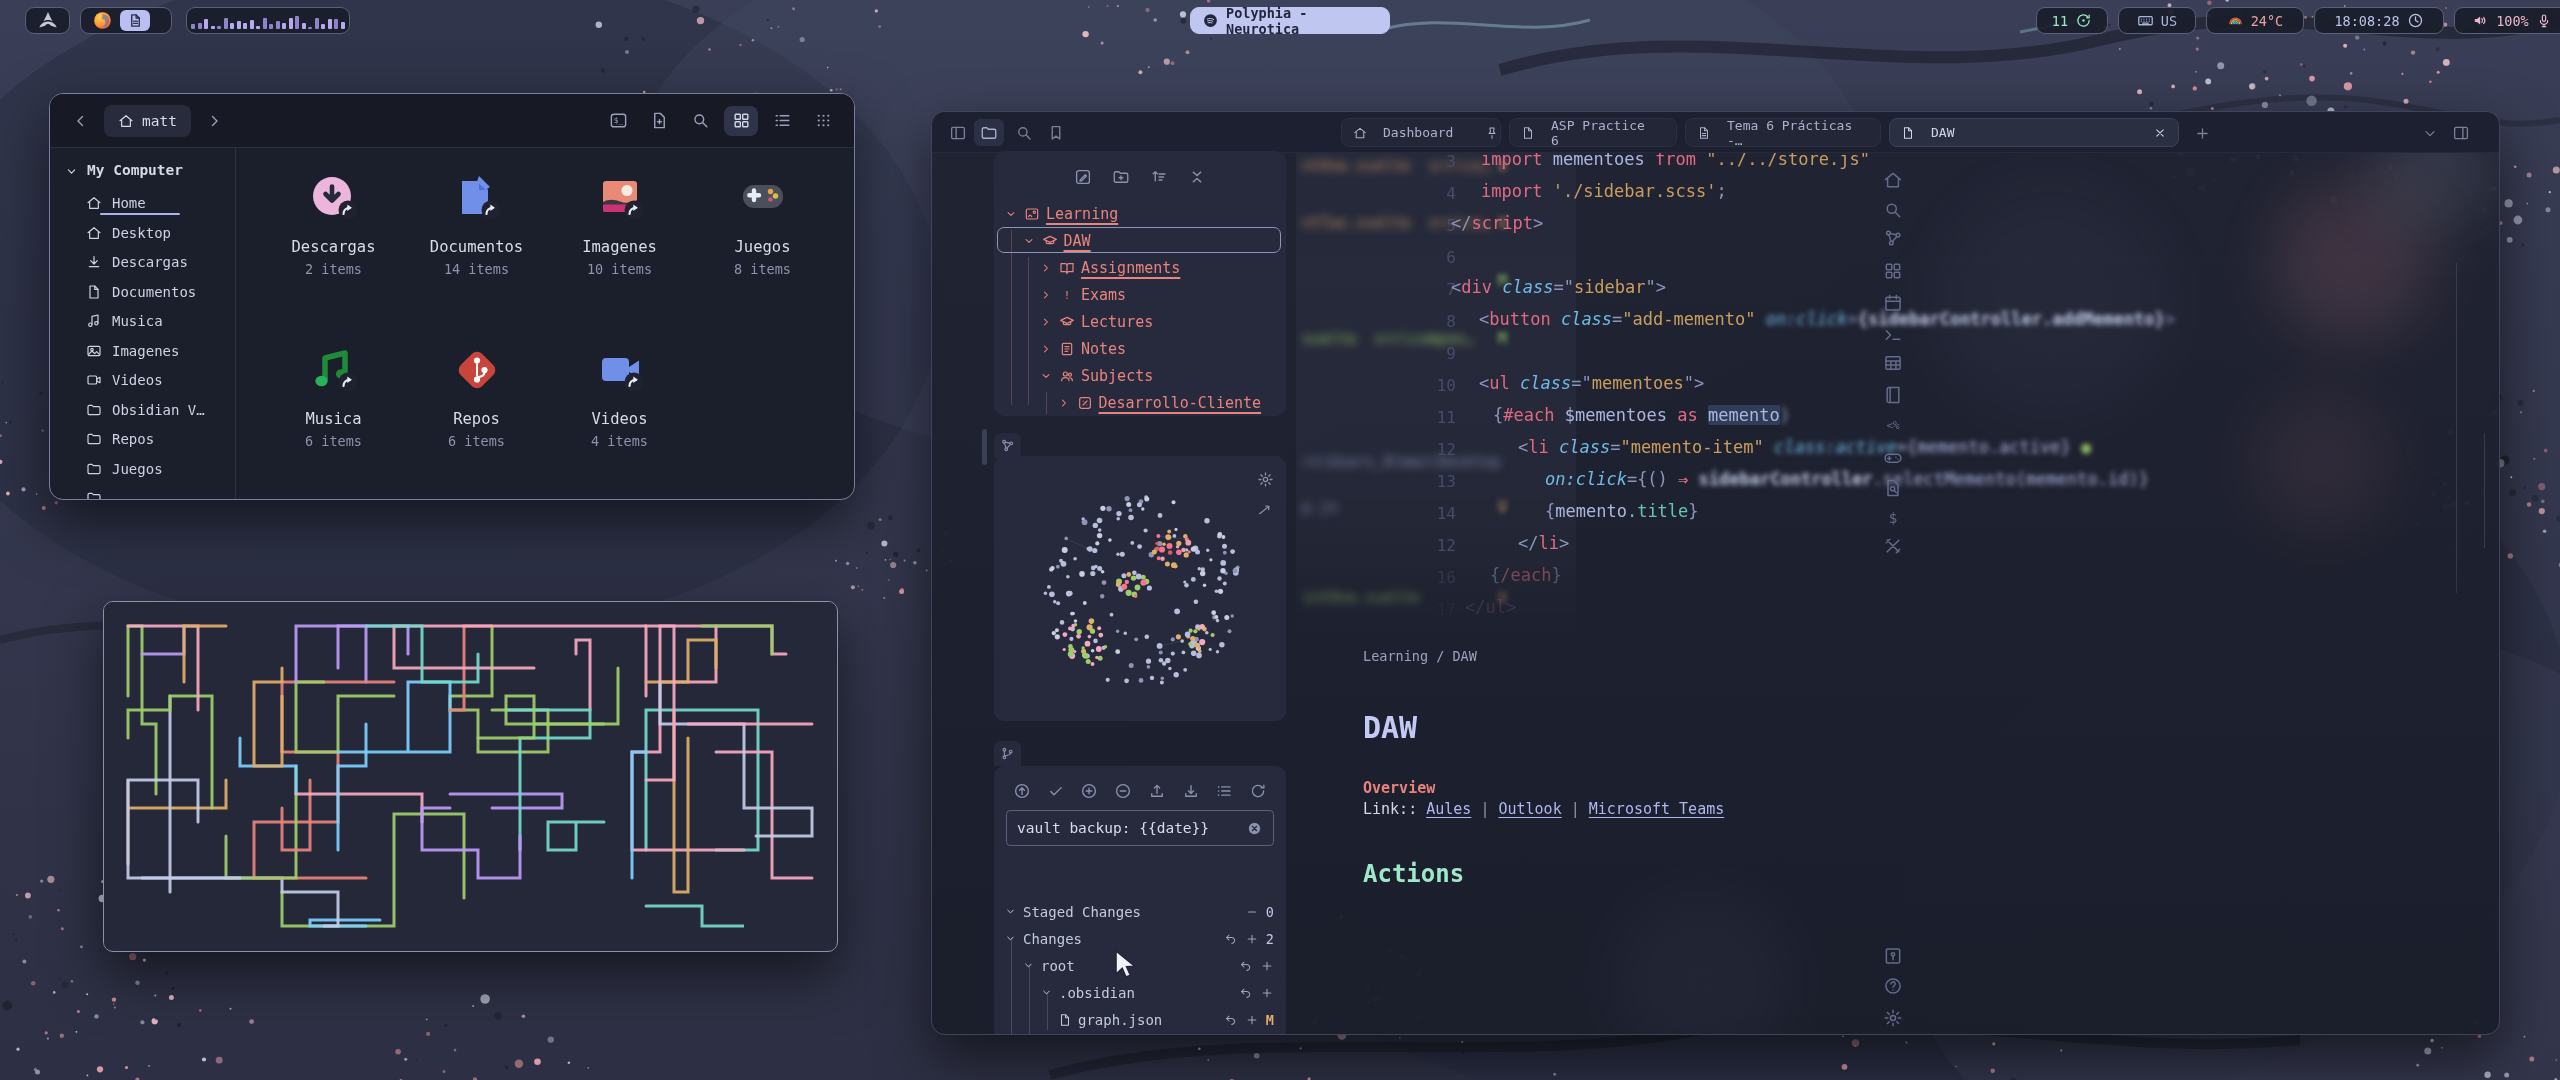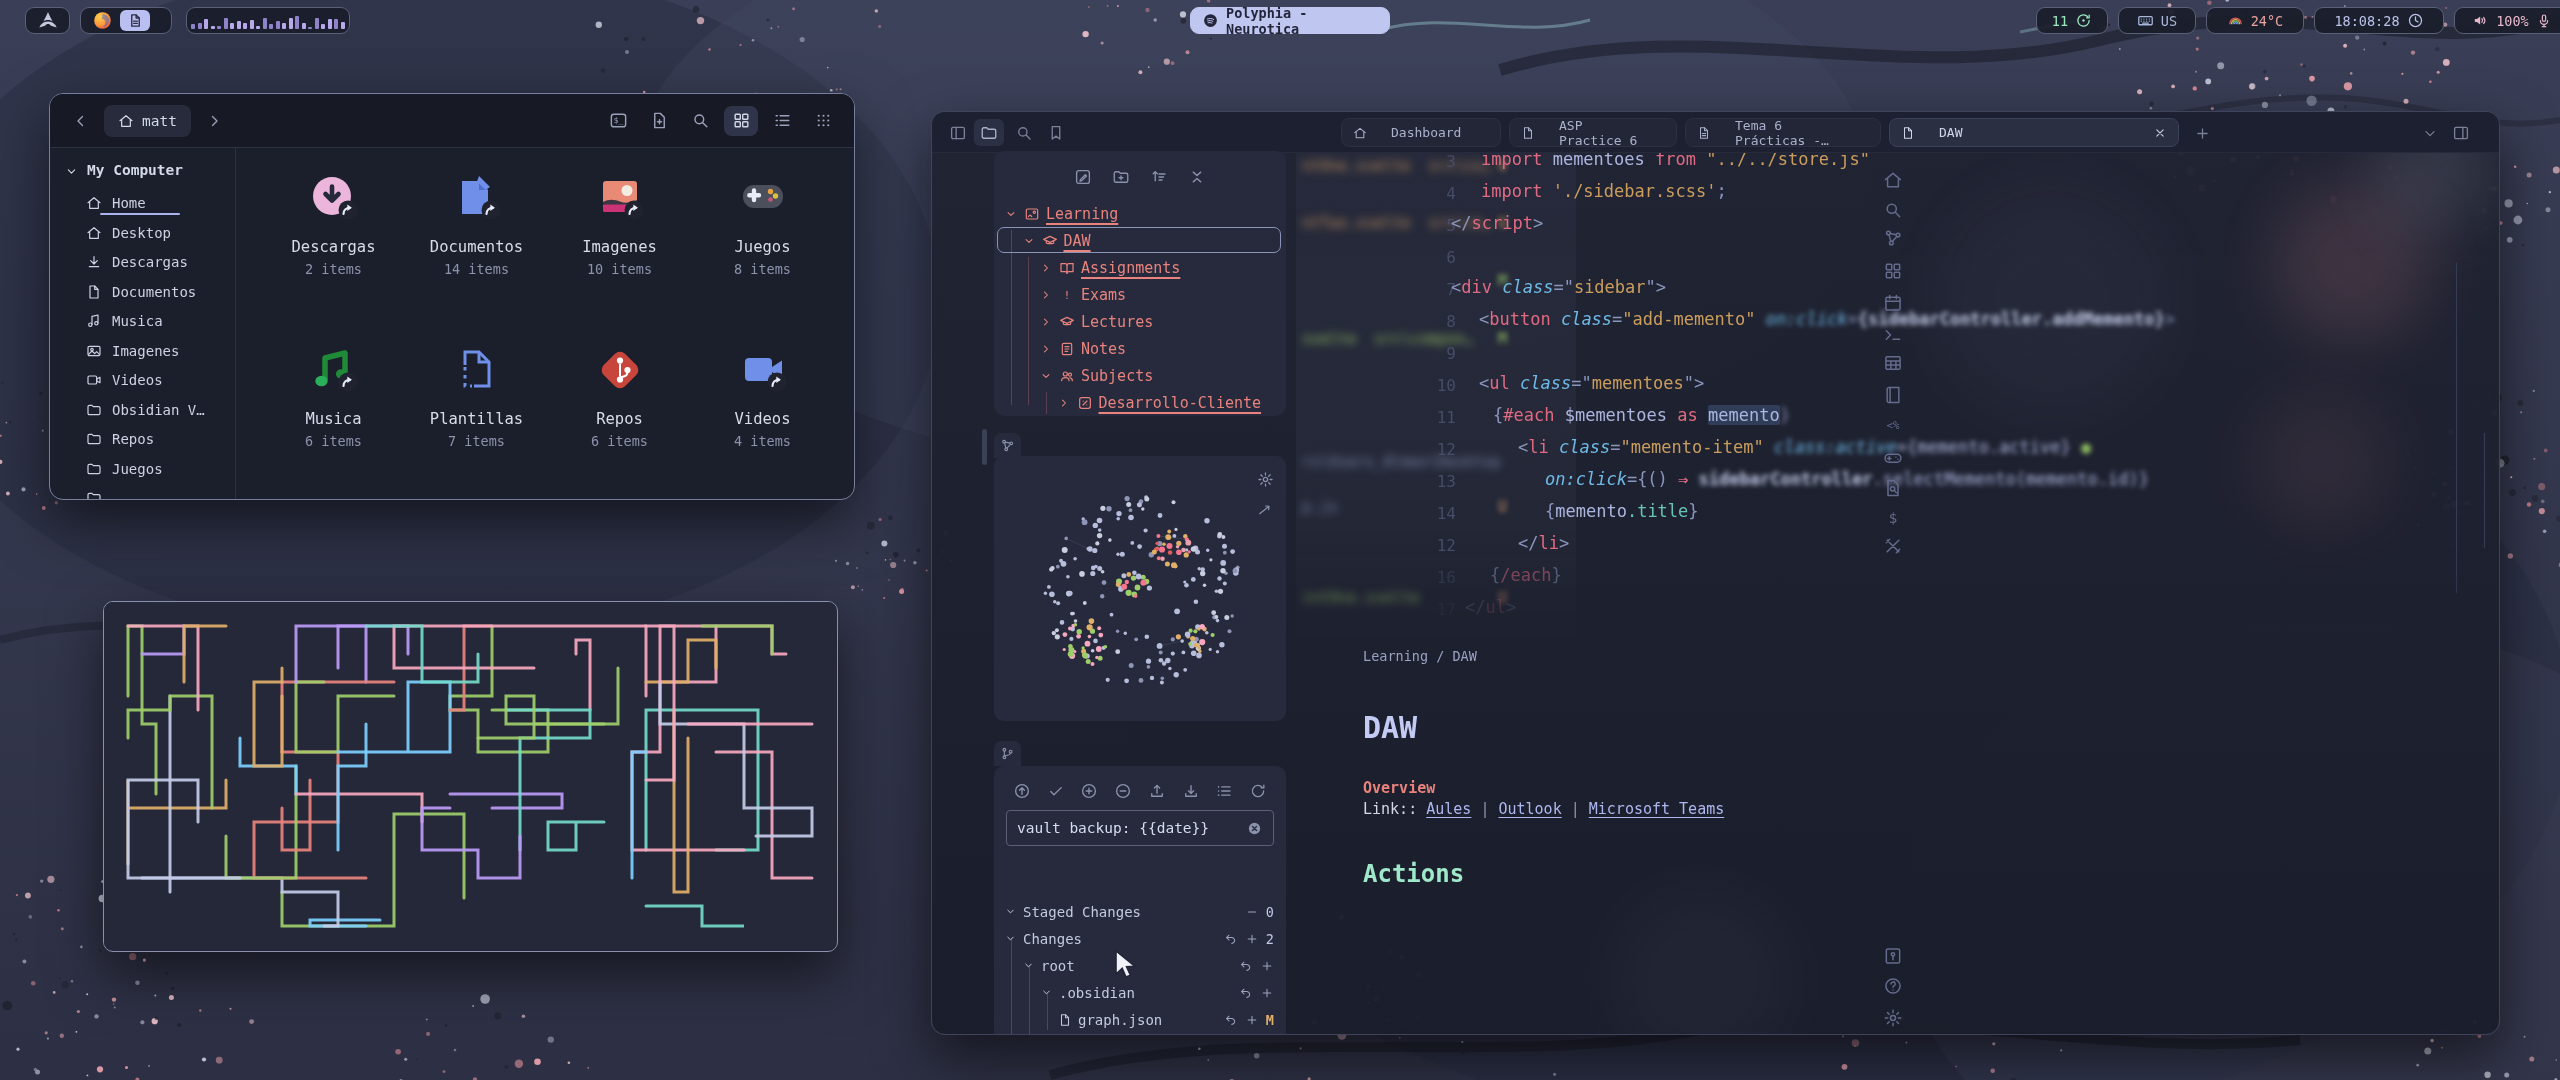--- a/index.html
+++ b/index.html
@@ -33,21 +33,21 @@
   .fm-cell{display:flex;flex-direction:column;align-items:center;padding-top:16px;}
   .fm-cell .nm{font-size:15.5px;color:#d8dce8;margin-top:14px;}
   .fm-cell .ct{font-size:13.5px;color:#8d93ad;margin-top:5px;}
   
   .art{left:103px;top:601px;width:735px;height:351px;background:#252839;border:1.5px solid #8a90ae;overflow:hidden;border-radius:10px;}
   
   .ob{left:931px;top:111px;width:1569px;height:924px;background:linear-gradient(rgba(31,34,49,.94),rgba(26,29,42,.97));
     border:1.5px solid #3f445c;overflow:hidden;}
   .ob-tabbar{position:absolute;left:0;top:0;width:100%;height:41px;background:#1d2030;border-bottom:1px solid #262a3a;}
   .ob-tab{position:absolute;top:6px;height:29px;border-radius:8px;background:#232636;border:1px solid #2c3042;
-    display:flex;align-items:center;gap:24px;padding:5px 11px;font-size:13px;color:#aab1cc;}
+    display:flex;align-items:center;gap:16px;padding:5px 11px;font-size:13px;color:#aab1cc;}
   .ob-tab.active{background:#2b2f42;border-color:#3c415a;color:#d0d6ea;}
   .ob-tab .grow{flex:1;}
   .wicon{position:absolute;display:flex;align-items:center;justify-content:center;color:#7a8098;}
   .ribicon{position:absolute;left:949px;width:24px;height:24px;display:flex;align-items:center;justify-content:center;color:#646b8c;}
   .panel{position:absolute;left:62px;width:292px;background:#262a3c;border-radius:10px;}
   .handle{position:absolute;left:62px;width:27px;height:25px;background:#262a3c;border-radius:7px 7px 0 0;
     display:flex;align-items:center;justify-content:center;color:#8b92ad;}
   .xtool{color:#8b92ad;display:flex;align-items:center;justify-content:center;width:26px;height:26px;}
   .tree-row{display:flex;align-items:center;height:27px;font-size:15px;color:#e8837d;gap:6px;position:relative;}
   .tree-row .u{text-decoration:underline;text-underline-offset:4px;text-decoration-thickness:1.5px;}
@@ -1008,29 +1008,20 @@
                 <circle cx="40" cy="38" r="9.5" fill="#20232f"></circle>
                 <path d="M35.5 42c0-3.8 2.6-6.2 6.3-6.2" fill="none" stroke="#e8ecf8" stroke-width="2.2" stroke-linecap="round"></path>
                 <path d="M39.3 32.6l4.6 3.2-4.6 3.2z" fill="#e8ecf8"></path>
               </g>
             </svg>
    <span class="nm">Musica</span>
    <span class="ct">6 items</span>
           </div>
           <div class="fm-cell">
    <svg width="52" height="52" viewBox="0 0 52 52">
-              <path d="M14 21V8h14l10 10v24H23" fill="none" stroke="#6f8fe8" stroke-width="3"></path>
-              <path d="M28 8v10h10" fill="none" stroke="#6f8fe8" stroke-width="3"></path>
-              <path d="M14 23v19h7" fill="none" stroke="#6f8fe8" stroke-width="3" stroke-dasharray="3.5 4.5"></path>
-            </svg>
-   <span class="nm">Plantillas</span>
-   <span class="ct">7 items</span>
-          </div>
-          <div class="fm-cell">
-   <svg width="52" height="52" viewBox="0 0 52 52">
               <g transform="rotate(45 26 26)">
                 <rect x="11" y="11" width="30" height="30" rx="7" fill="#c8453c"></rect>
               </g>
               <circle cx="26" cy="16.5" r="3.1" fill="#fff"></circle>
               <circle cx="26" cy="35.5" r="3.1" fill="#fff"></circle>
               <circle cx="33.5" cy="26" r="3.1" fill="#fff"></circle>
               <path d="M26 19.5v13M33.5 29c-.5 3-3.5 4-7.5 4.3" stroke="#fff" stroke-width="2" fill="none"></path>
             </svg>
    <span class="nm">Repos</span>
    <span class="ct">6 items</span>

